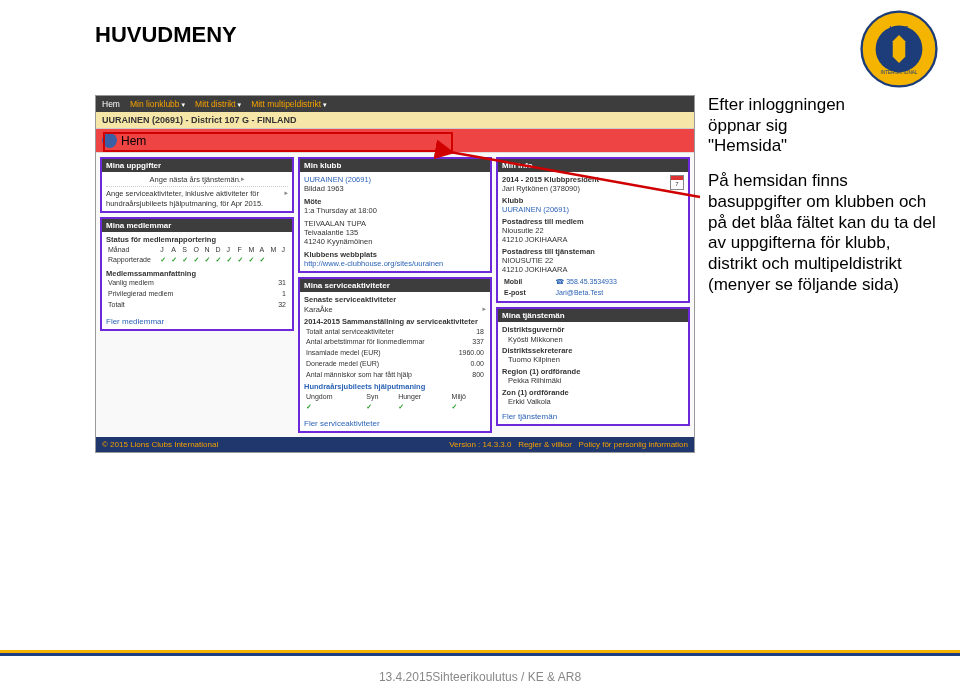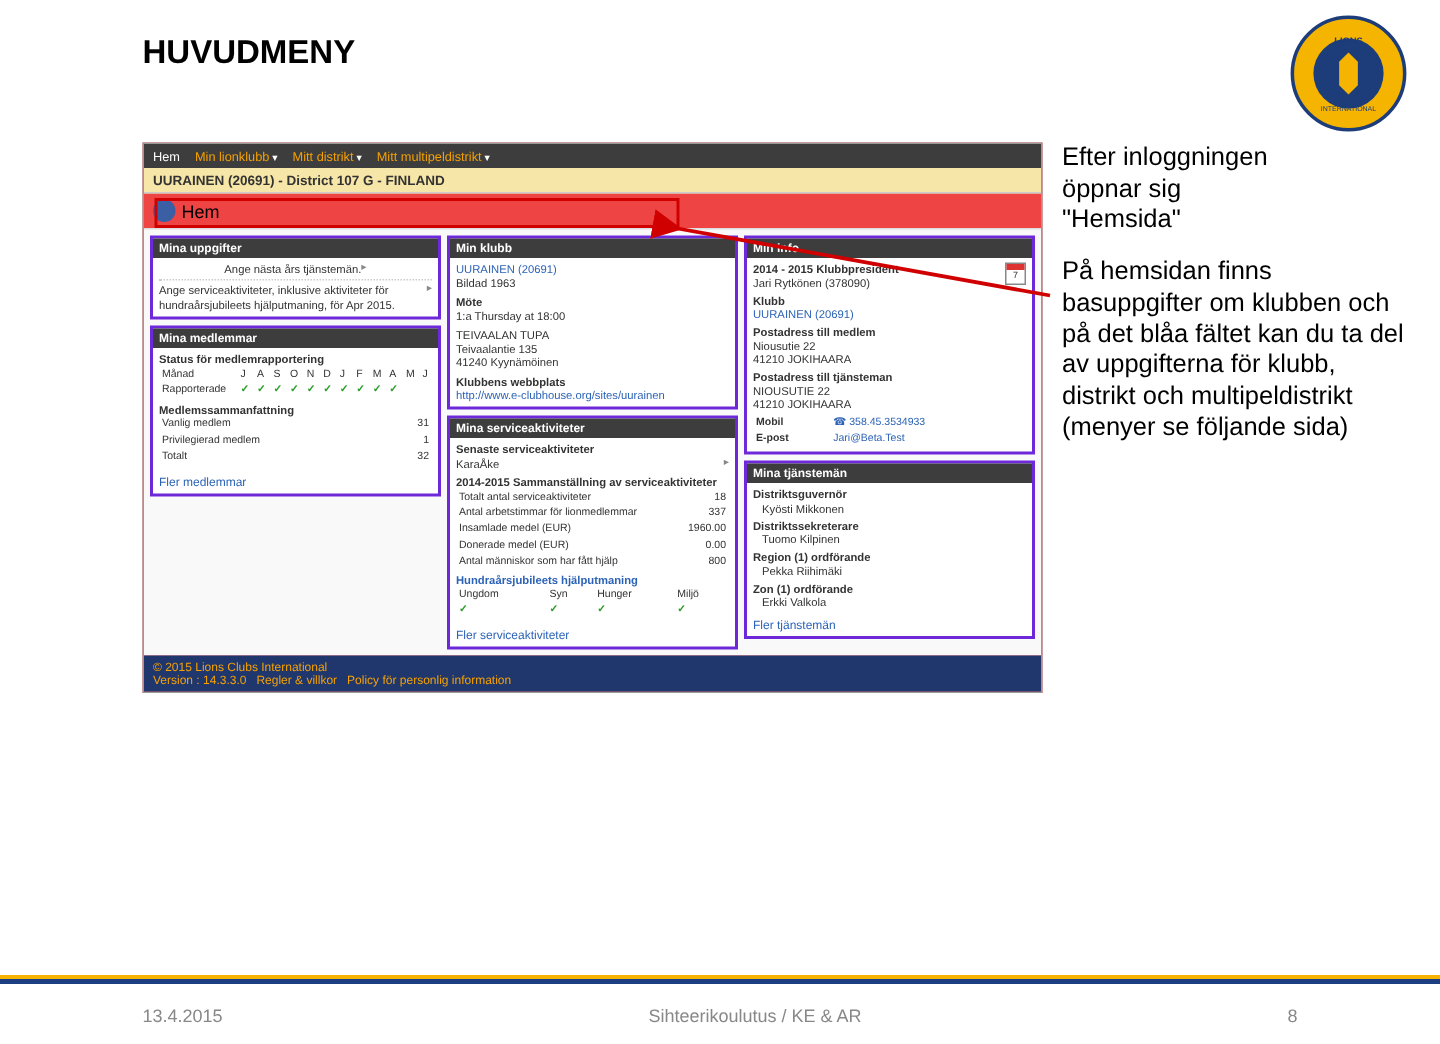--- a/index.html
+++ b/index.html
@@ -105,21 +105,20 @@
   .tbl { width: 100%; border-collapse: collapse; font-size: 7px; }
   .tbl td, .tbl th { padding: 1px 2px; text-align: left; }
   .tick { color: #2c9e2c; font-weight: bold; }
   .footer {
     background: #20376e;
     color: #f5a100;
     padding: 3px 6px;
     display: flex;
     justify-content: space-between;
     font-size: 8px;
-    flex-direction: column;
   }
   .callout {
     position: absolute;
     top: 132px;
     left: 103px;
     width: 350px;
     height: 20px;
     border: 2px solid #d00000;
     pointer-events: none;
   }
@@ -139,21 +138,21 @@
     bottom: 40px;
     height: 6px;
     background: linear-gradient(#f5b300, #f5b300 50%, #1c3e82 50%, #1c3e82);
   }
   .page-footer {
     position: absolute;
     left: 0;
     right: 0;
     bottom: 12px;
     display: flex;
-    justify-content: space-between;
+    justify-content: center;
     font-size: 12px;
     color: #888;
     padding: 0 95px;
   }
   .marrow { color: #888; font-size: 7px; }
 </style>
 </head>
 <body>
 
 <div class="page-title">HUVUDMENY</div>

